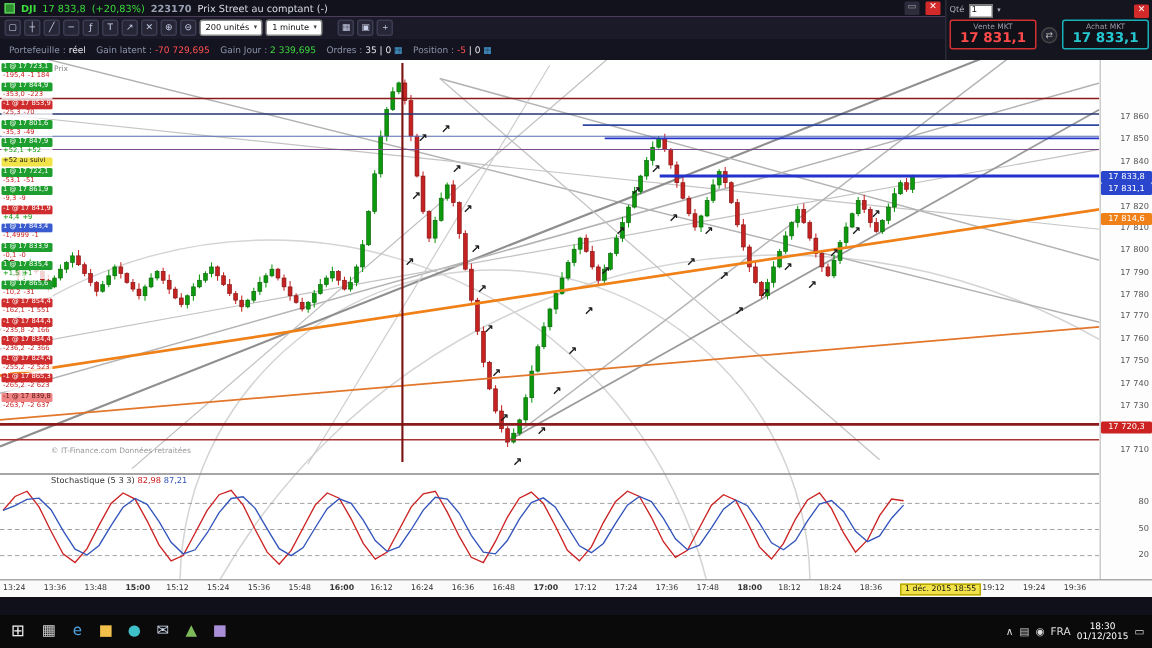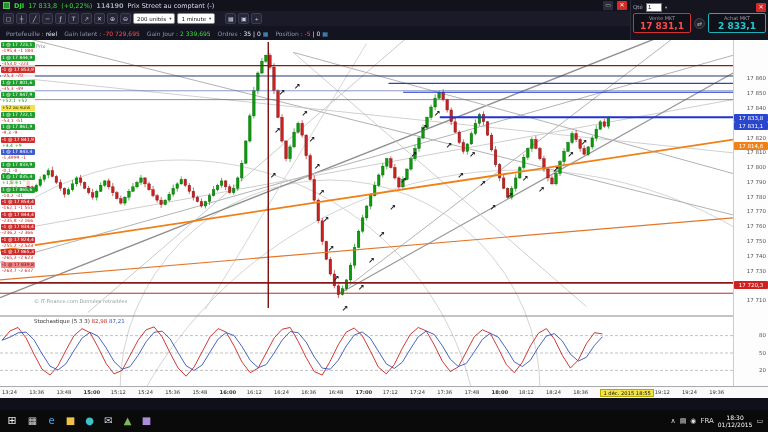--- a/index.html
+++ b/index.html
@@ -81,22 +81,22 @@
 </style>
 </head>
 <body>
 
 <div id="screen">
 
   <div id="titlebar" class="abs">
     <span class="winicon"></span>
     <span class="sym">DJI</span>
     <span class="prc">17 833,8</span>
-    <span class="prc">(+0,22%)</span>
-    <span class="vol">114190</span>
+    <span class="prc">(+20,83%)</span>
+    <span class="vol">223170</span>
     <span class="nm">Prix Street au comptant (-)</span>
     <span class="spacer"></span>
     <span class="wbtn gray">▭</span>
     <span class="wbtn red">✕</span>
   </div>
 
   <div id="toolbar" class="abs">
     <span id="toolbar-icons" style="display:flex;gap:2px">
         <span class="ticon">▢</span>
         <span class="ticon">┼</span>
@@ -149,21 +149,21 @@
       <span class="wbtn red">✕</span>
     </div>
     <div class="row2">
       <div class="bigbtn sell-btn">
         <div class="lbl">Vente MKT</div>
         <div class="px">17 831,1</div>
       </div>
       <div class="swapdot">⇄</div>
       <div class="bigbtn buy-btn">
         <div class="lbl">Achat MKT</div>
-        <div class="px">2 833,1</div>
+        <div class="px">17 833,1</div>
       </div>
     </div>
   </div>
 
   <div id="chartwin" class="abs">
     <svg id="chart-svg" width="733" height="346" viewBox="0 0 733 346">
         <circle cx="180" cy="420" r="300" fill="none" stroke="#d4d4d4" stroke-width="1"></circle>
         <circle cx="520" cy="560" r="430" fill="none" stroke="#d4d4d4" stroke-width="1"></circle>
         <circle cx="330" cy="350" r="210" fill="none" stroke="#d4d4d4" stroke-width="1"></circle>
         <line x1="0" y1="-8.344444444444445" x2="733" y2="174.9" stroke="#b3b3b3" stroke-width="1"></line>

